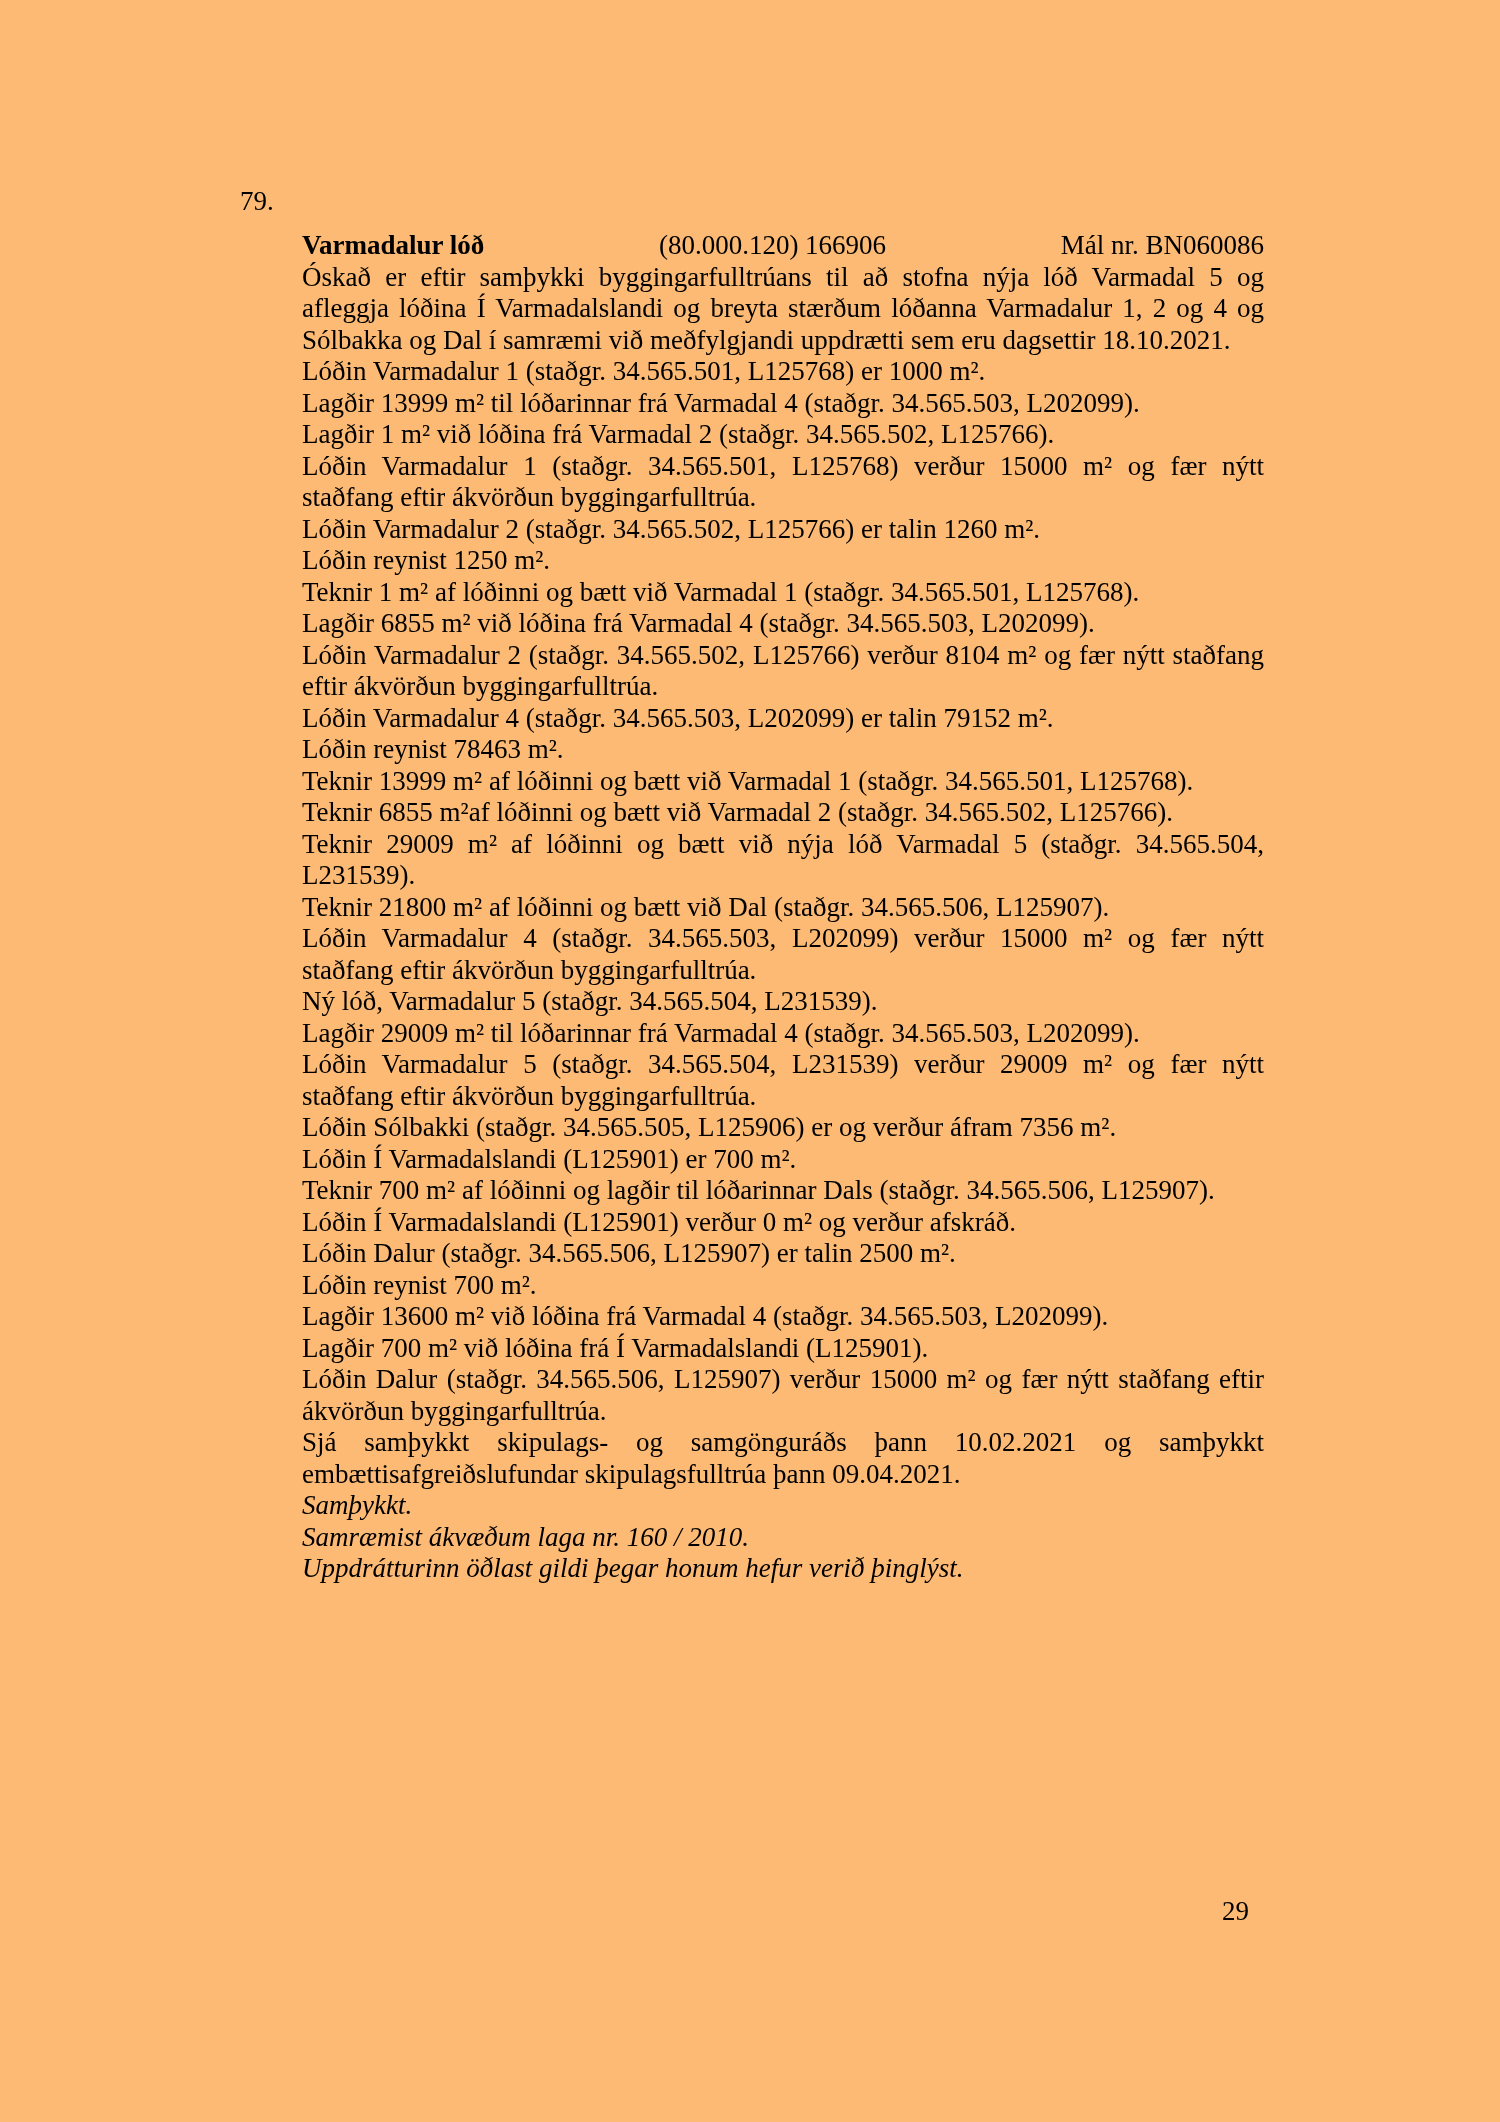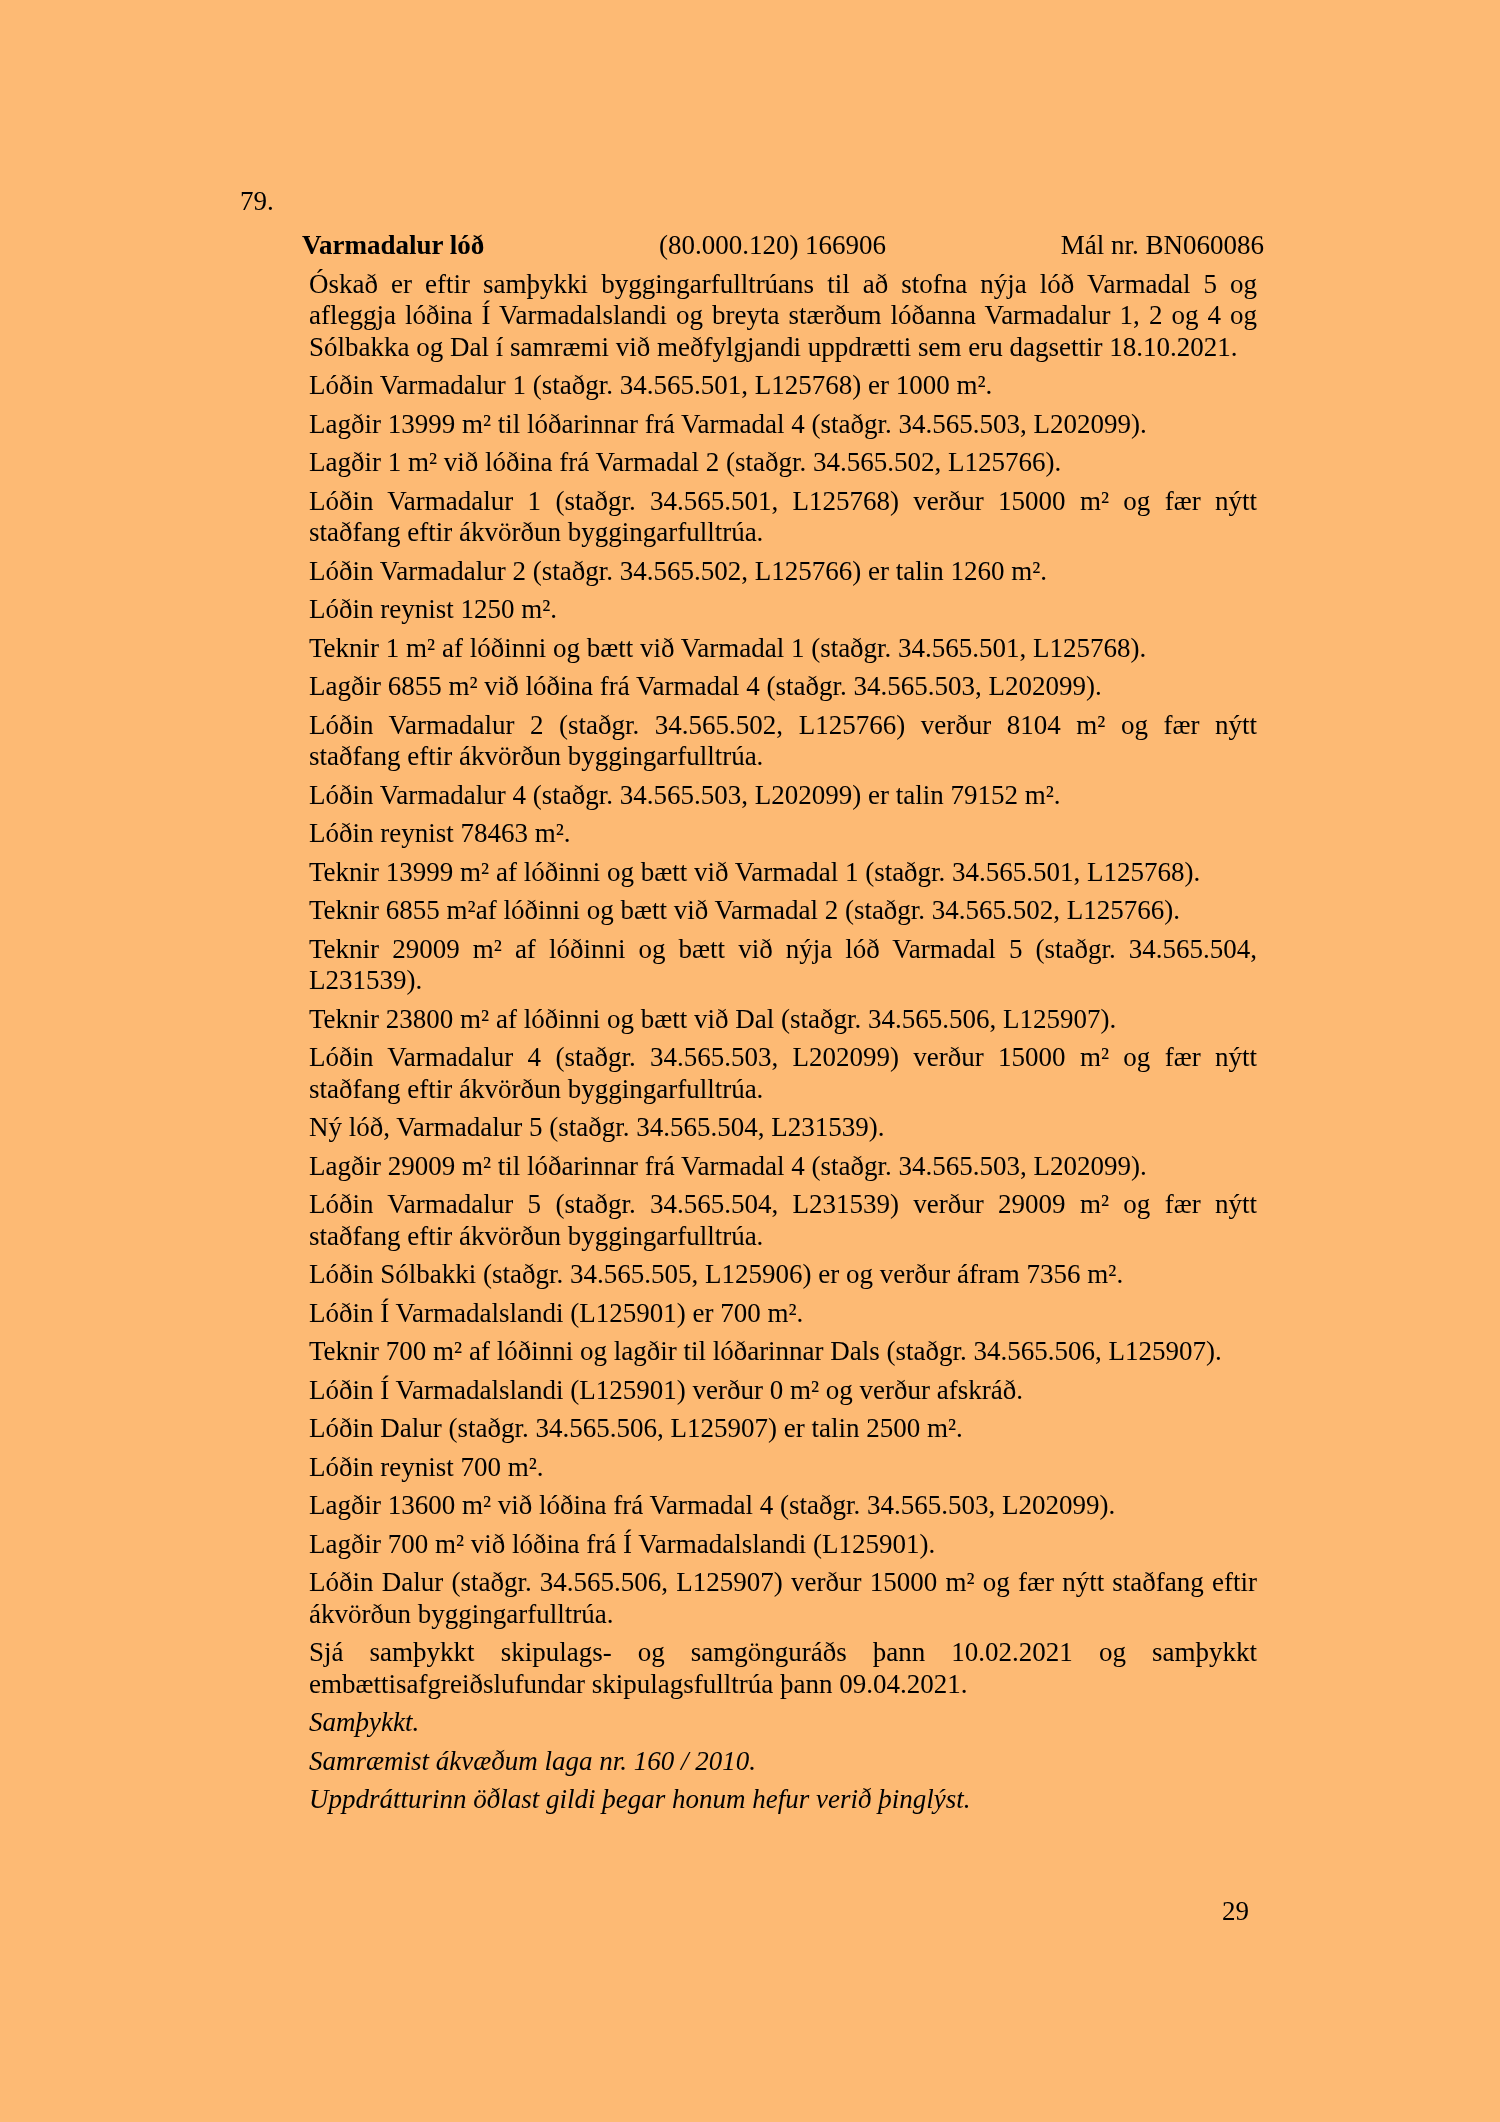--- a/index.html
+++ b/index.html
@@ -37,21 +37,21 @@
     display: flex;
     justify-content: space-between;
     align-items: baseline;
     width: 100%;
     margin-top: 44px;
   }
   .title {
     font-weight: bold;
   }
   .para {
-    margin: 7px;
+    margin: 0;
     text-align: justify;
     font-family: Liberation Serif, serif;
   }
   .para.italic {
     font-style: italic;
   }
   .page-number {
     position: absolute;
     left: 1222px;
     top: 1896px;
@@ -82,21 +82,21 @@
         <p class="para">Lóðin Varmadalur 2 (staðgr. 34.565.502, L125766) er talin 1260 m².</p>
         <p class="para">Lóðin reynist 1250 m².</p>
         <p class="para">Teknir 1 m² af lóðinni og bætt við Varmadal 1 (staðgr. 34.565.501, L125768).</p>
         <p class="para">Lagðir 6855 m² við lóðina frá Varmadal 4 (staðgr. 34.565.503, L202099).</p>
         <p class="para">Lóðin Varmadalur 2 (staðgr. 34.565.502, L125766) verður 8104 m² og fær nýtt staðfang eftir ákvörðun byggingarfulltrúa.</p>
         <p class="para">Lóðin Varmadalur 4 (staðgr. 34.565.503, L202099) er talin 79152 m².</p>
         <p class="para">Lóðin reynist 78463 m².</p>
         <p class="para">Teknir 13999 m² af lóðinni og bætt við Varmadal 1 (staðgr. 34.565.501, L125768).</p>
         <p class="para">Teknir 6855 m²af lóðinni og bætt við Varmadal 2 (staðgr. 34.565.502, L125766).</p>
         <p class="para">Teknir 29009 m² af lóðinni og bætt við nýja lóð Varmadal 5 (staðgr. 34.565.504, L231539).</p>
-        <p class="para">Teknir 23800 m² af lóðinni og bætt við Dal (staðgr. 34.565.506, L125907).</p>
+        <p class="para">Teknir 21800 m² af lóðinni og bætt við Dal (staðgr. 34.565.506, L125907).</p>
         <p class="para">Lóðin Varmadalur 4 (staðgr. 34.565.503, L202099) verður 15000 m² og fær nýtt staðfang eftir ákvörðun byggingarfulltrúa.</p>
         <p class="para">Ný lóð, Varmadalur 5 (staðgr. 34.565.504, L231539).</p>
         <p class="para">Lagðir 29009 m² til lóðarinnar frá Varmadal 4 (staðgr. 34.565.503, L202099).</p>
         <p class="para">Lóðin Varmadalur 5 (staðgr. 34.565.504, L231539) verður 29009 m² og fær nýtt staðfang eftir ákvörðun byggingarfulltrúa.</p>
         <p class="para">Lóðin Sólbakki (staðgr. 34.565.505, L125906) er og verður áfram 7356 m².</p>
         <p class="para">Lóðin Í Varmadalslandi (L125901) er 700 m².</p>
         <p class="para">Teknir 700 m² af lóðinni og lagðir til lóðarinnar Dals (staðgr. 34.565.506, L125907).</p>
         <p class="para">Lóðin Í Varmadalslandi (L125901) verður 0 m² og verður afskráð.</p>
         <p class="para">Lóðin Dalur (staðgr. 34.565.506, L125907) er talin 2500 m².</p>
         <p class="para">Lóðin reynist 700 m².</p>

